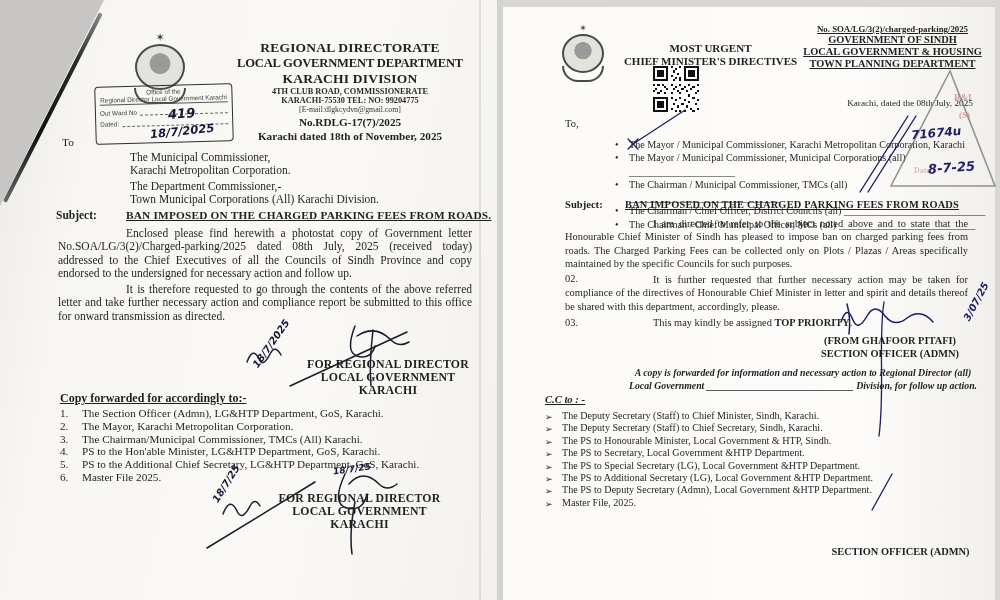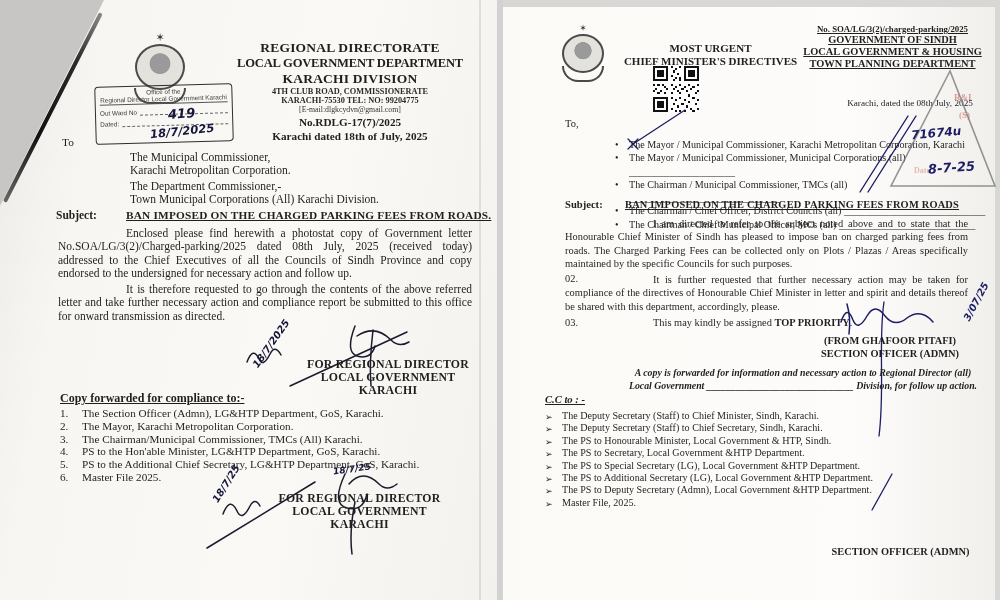--- a/index.html
+++ b/index.html
@@ -100,21 +100,21 @@
     <span class="abs hw" style="left:150px;top:124px;font-size:11.5px;transform:rotate(-6deg);">18/7/2025</span>
 
     <div class="abs lhead ctr">
       <div class="h1">REGIONAL DIRECTORATE</div>
       <div class="h1b">LOCAL GOVERNMENT DEPARTMENT</div>
       <div class="h1">KARACHI DIVISION</div>
       <div class="adr">4TH CLUB ROAD, COMMISSIONERATE</div>
       <div class="adr">KARACHI-75530 TEL: NO: 99204775</div>
       <div class="eml">[E-mail:dlgkcydvn@gmail.com]</div>
       <div class="ref">No.RDLG-17(7)/2025</div>
-      <div class="ref">Karachi dated 18th of July, 2025</div>
+      <div class="ref">Karachi dated 18th of November, 2025</div>
     </div>
 
     <div class="abs t11" style="left:62px;top:136px;">To</div>
 
     <div class="abs" style="left:130px;top:151px;font-size:11.5px;line-height:13px;">
       <div>The Municipal Commissioner,</div>
       <div>Karachi Metropolitan Corporation.</div>
     </div>
     <div class="abs" style="left:130px;top:180px;font-size:11.5px;line-height:13px;">
       <div>The Department Commissioner,-</div>
@@ -135,21 +135,21 @@
         <path d="M138,10 q-4,34 -2,56"></path>
         <path d="M55,66 L172,12"></path>
       </g>
     </svg>
     <span class="abs hw" style="left:243px;top:338px;font-size:10px;transform:rotate(-55deg);">18/7/2025</span>
     <div class="abs ctr b" style="left:302px;top:358px;width:172px;font-size:11.8px;line-height:13px;letter-spacing:.2px;">
       <div>FOR REGIONAL DIRECTOR</div>
       <div>LOCAL GOVERNMENT KARACHI</div>
     </div>
 
-    <div class="abs b u" style="left:60px;top:391px;font-size:12px;">Copy forwarded for compliance to:-</div>
+    <div class="abs b u" style="left:60px;top:391px;font-size:12px;">Copy forwarded for accordingly to:-</div>
     <ol class="abs copylist" style="left:60px;top:407px;width:410px;">
       <li>The Section Officer (Admn), LG&amp;HTP Department, GoS, Karachi.</li>
       <li>The Mayor, Karachi Metropolitan Corporation.</li>
       <li>The Chairman/Municipal Commissioner, TMCs (All) Karachi.</li>
       <li>PS to the Hon'able Minister, LG&amp;HTP Department, GoS, Karachi.</li>
       <li>PS to the Additional Chief Secretary, LG&amp;HTP Department, GoS, Karachi.</li>
       <li>Master File 2025.</li>
     </ol>
 
     <svg class="abs" style="left:195px;top:452px;" width="240" height="110" viewBox="0 0 240 110">

